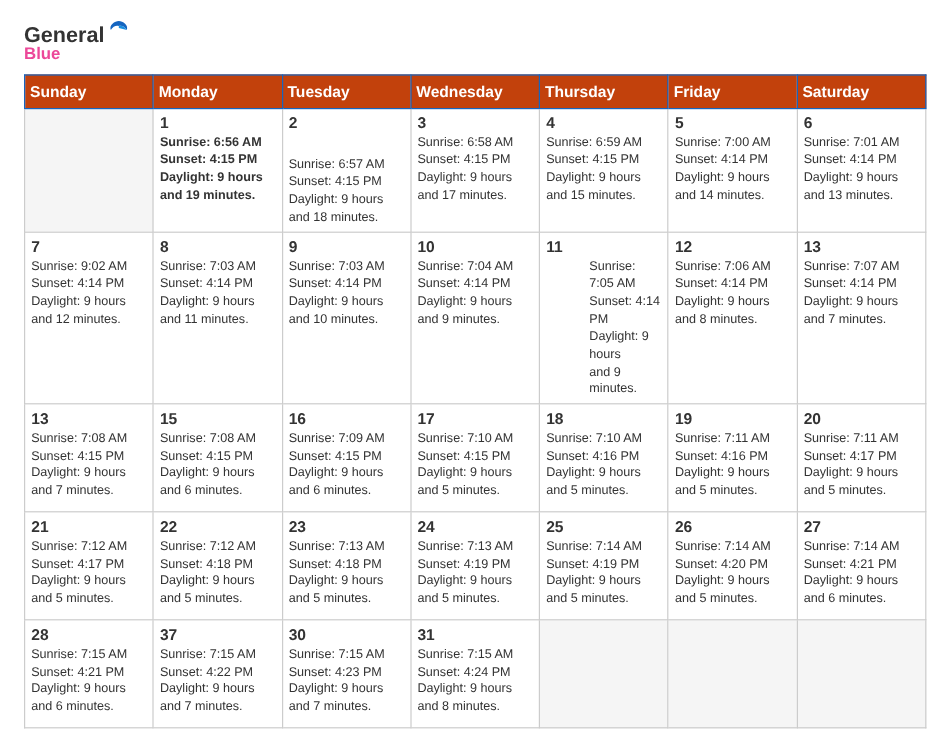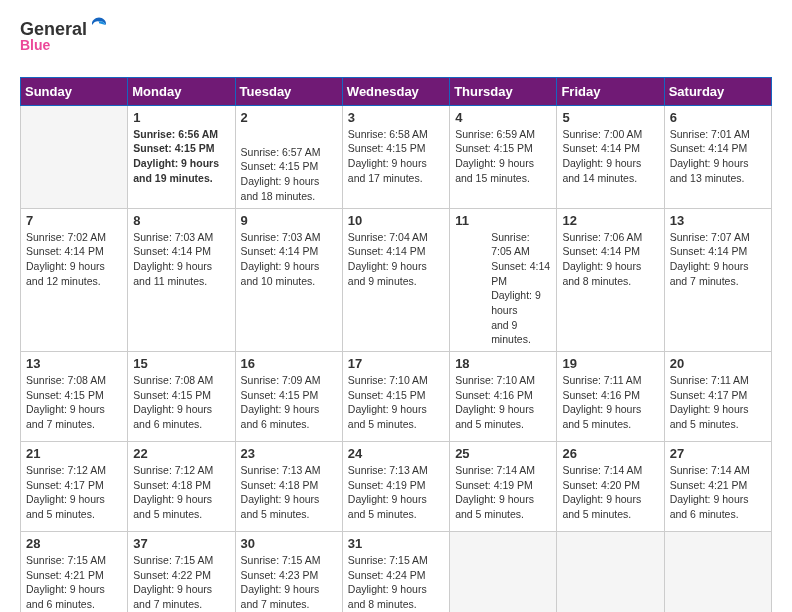--- a/index.html
+++ b/index.html
@@ -7,21 +7,21 @@
       font-family: Arial, sans-serif;
       background: #fff;
       width: 792px;
       min-height: 612px;
       padding: 20px;
     }
     .header {
       display: flex;
       justify-content: space-between;
       align-items: center;
-      margin-bottom: 23px;
+      margin-bottom: 8px;
     }
     .logo {
       display: flex;
       align-items: center;
     }
     .logo-text {
       font-size: 18px;
       font-weight: bold;
       line-height: 1.1;
     }
@@ -43,21 +43,21 @@
     .location {
       font-size: 14px;
       color: #555;
     }
     .calendar {
       width: 100%;
       border-collapse: collapse;
       border: 1px solid #ccc;
     }
     .calendar th {
-      background: #701a75;
+      background: #c2410c;
       color: #fff;
       font-size: 13px;
       padding: 6px 4px;
       text-align: left;
       border: 1px solid #1565c0;
       margin-left: 17px;
     }
     .calendar td {
       vertical-align: top;
       border: 1px solid #ccc;
@@ -159,21 +159,21 @@
           <div class="day-num">6</div>
           <div class="day-info" style="white-space: pre-line;">Sunrise: 7:01 AM
 Sunset: 4:14 PM
 Daylight: 9 hours
 and 13 minutes.</div>
         </td>
       </tr>
       <tr>
         <td>
           <div class="day-num">7</div>
-          <div class="day-info" style="white-space: pre-line;">Sunrise: 7:02 AM
+          <div class="day-info" style="white-space: pre-line;">Sunrise: 9:02 AM
 Sunset: 4:14 PM
 Daylight: 9 hours
 and 12 minutes.</div>
         </td>
         <td>
           <div class="day-num">8</div>
           <div class="day-info" style="white-space: pre-line;">Sunrise: 7:03 AM
 Sunset: 4:14 PM
 Daylight: 9 hours
 and 11 minutes.</div>

